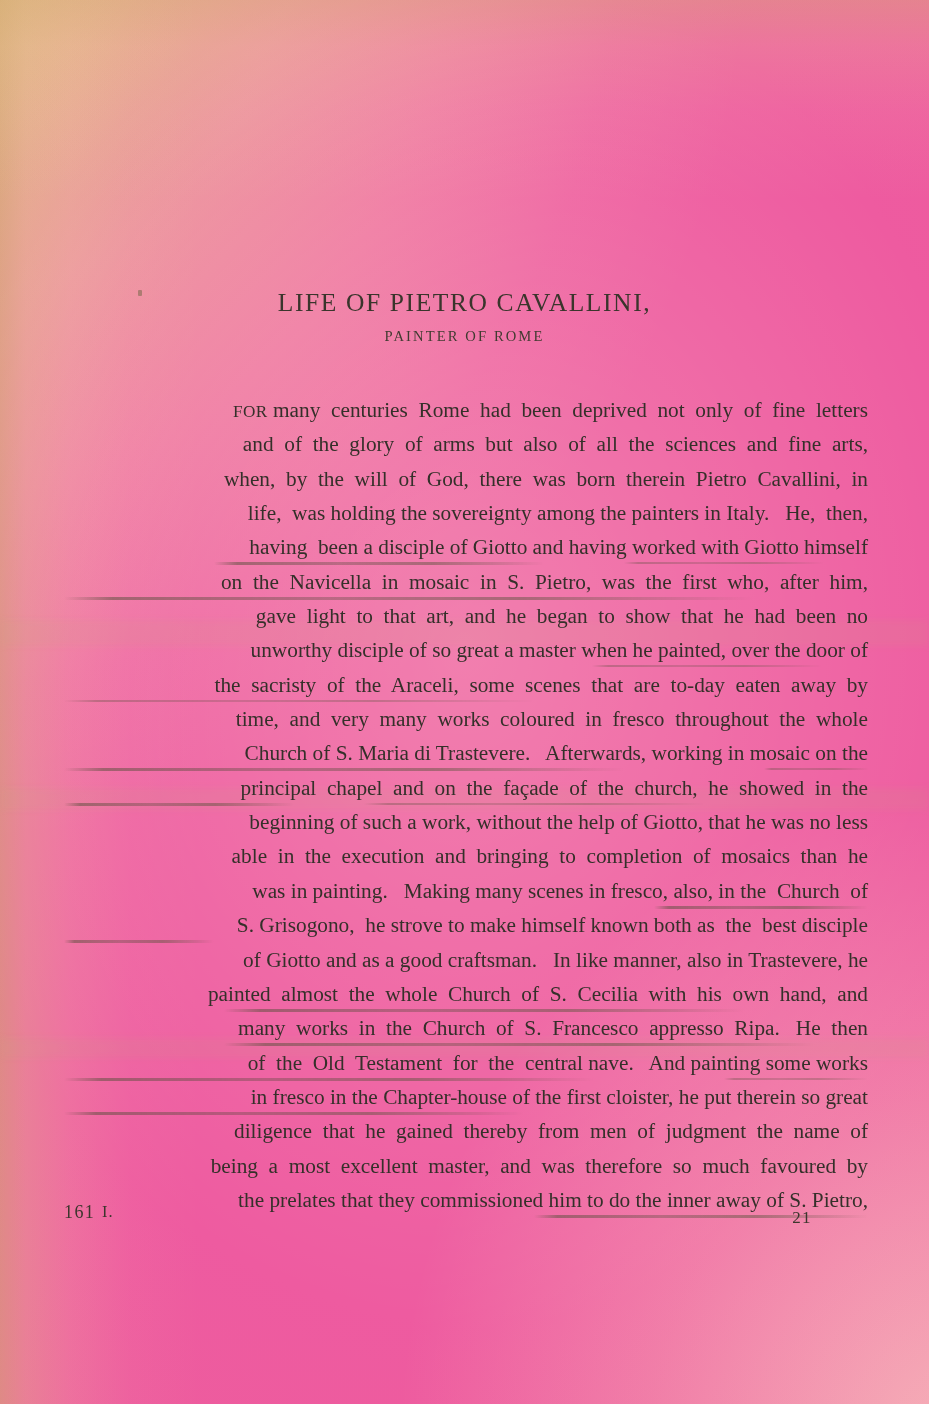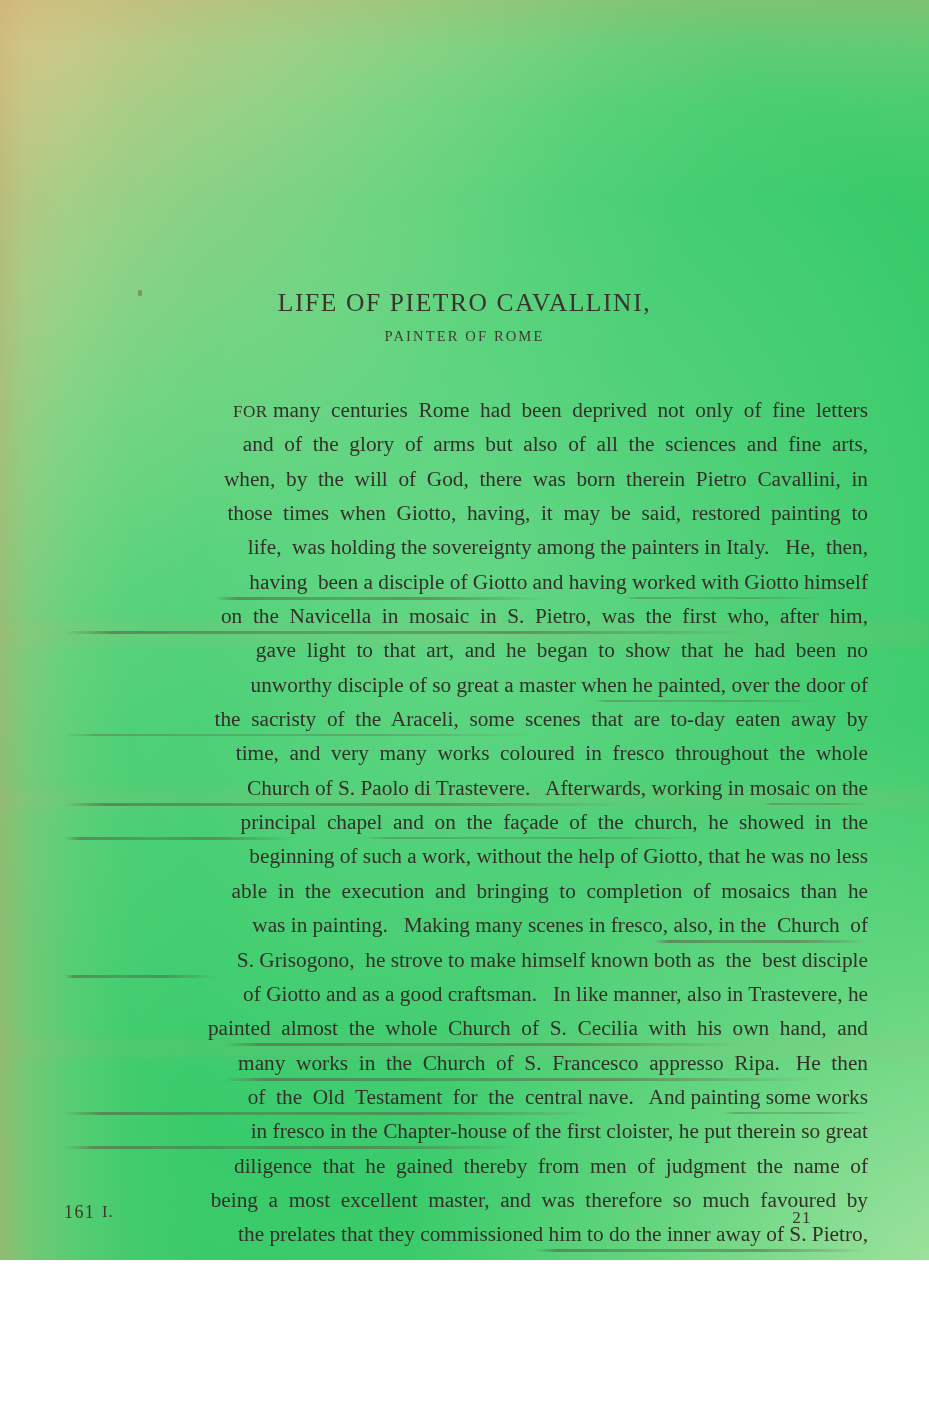--- a/index.html
+++ b/index.html
@@ -9,23 +9,23 @@
     background: #ffffff;
   }
   body {
     font-family: "Liberation Serif", "DejaVu Serif", serif;
   }
 
   
   #page {
     position: relative;
     width: 929px;
-    height: 1260px;
+    height: 1404px;
     overflow: hidden;
-    background: #22c55e;
+    background: #ec4899;
   }
 
   
   .paper-tint {
     position: absolute;
     inset: 0;
     pointer-events: none;
   }
   .tint-corner {
     background:
@@ -227,23 +227,20 @@
         <div class="line">
           <span class="txt" style="word-spacing: 0px;"><span class="smallcaps">FOR</span> many  centuries  Rome  had  been  deprived  not  only  of  fine  letters</span>
         </div>
         <div class="line">
           <span class="txt" style="word-spacing: 0px;">and  of  the  glory  of  arms  but  also  of  all  the  sciences  and  fine  arts,</span>
         </div>
         <div class="line">
           <span class="txt" style="word-spacing: 0px;">when,  by  the  will  of  God,  there  was  born  therein  Pietro  Cavallini,  in</span>
         </div>
         <div class="line">
-          <span class="txt" style="word-spacing: 0px;">those  times  when  Giotto,  having,  it  may  be  said,  restored  painting  to</span>
-        </div>
-        <div class="line">
           <span class="txt" style="word-spacing: 0px;">life,  was holding the sovereignty among the painters in Italy.   He,  then,</span>
         </div>
         <div class="line">
           <span class="txt" style="word-spacing: 0px;">having  been a disciple of Giotto and having worked with Giotto himself</span>
           <div class="pencil" style="left: 150px; width: 330px; top: 27px;"></div>
           <div class="pencil light" style="left: 560px; width: 200px; top: 27px;"></div>
         </div>
         <div class="line">
           <span class="txt" style="word-spacing: 0px;">on  the  Navicella  in  mosaic  in  S.  Pietro,  was  the  first  who,  after  him,</span>
           <div class="pencil" style="left: 0px; width: 690px; top: 27px;"></div>
@@ -256,21 +253,21 @@
           <div class="pencil light" style="left: 528px; width: 230px; top: 27px;"></div>
         </div>
         <div class="line">
           <span class="txt" style="word-spacing: 0px;">the  sacristy  of  the  Araceli,  some  scenes  that  are  to-day  eaten  away  by</span>
           <div class="pencil light" style="left: 0px; width: 470px; top: 27px;"></div>
         </div>
         <div class="line">
           <span class="txt" style="word-spacing: 0px;">time,  and  very  many  works  coloured  in  fresco  throughout  the  whole</span>
         </div>
         <div class="line">
-          <span class="txt" style="word-spacing: 0px;">Church of S. Paolo di Trastevere.   Afterwards, working in mosaic on the</span>
+          <span class="txt" style="word-spacing: 0px;">Church of S. Maria di Trastevere.   Afterwards, working in mosaic on the</span>
           <div class="pencil" style="left: 0px; width: 560px; top: 27px;"></div>
           <div class="pencil light" style="left: 700px; width: 105px; top: 27px;"></div>
         </div>
         <div class="line">
           <span class="txt" style="word-spacing: 0px;">principal  chapel  and  on  the  façade  of  the  church,  he  showed  in  the</span>
           <div class="pencil" style="left: 0px; width: 230px; top: 27px;"></div>
           <div class="pencil light" style="left: 300px; width: 340px; top: 27px;"></div>
         </div>
         <div class="line">
           <span class="txt" style="word-spacing: 0px;">beginning of such a work, without the help of Giotto, that he was no less</span>

